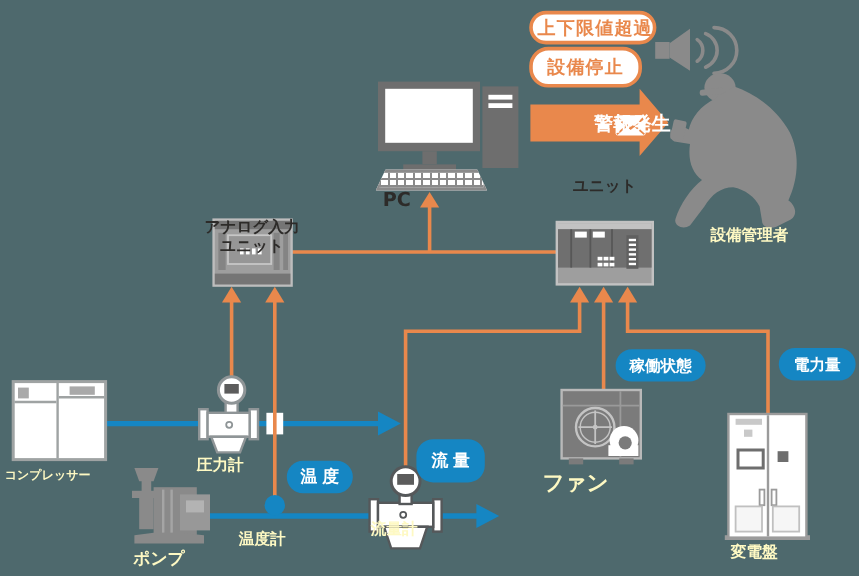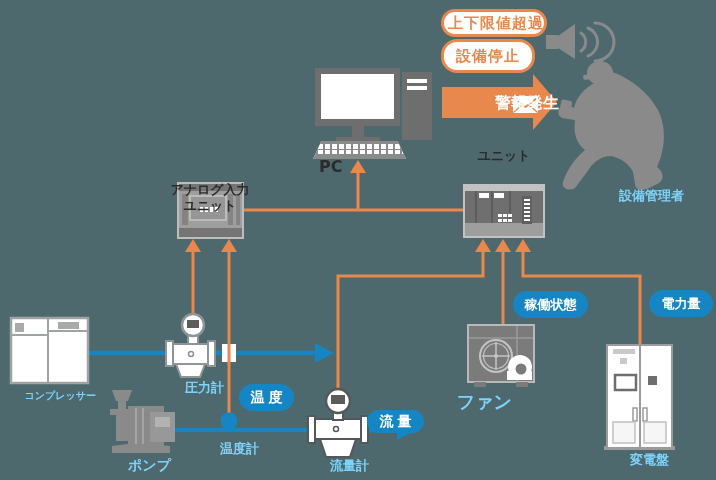--- a/index.html
+++ b/index.html
@@ -13,21 +13,21 @@
          color:#E9884C;font-weight:bold;font-size:15px;display:flex;align-items:center;
          justify-content:center;letter-spacing:1px;box-sizing:border-box;}
 
   
   .bpill{position:absolute;background:#1586C3;border-radius:14px;color:#FFFFFF;
          font-weight:bold;font-size:13px;display:flex;align-items:center;justify-content:center;
          box-sizing:border-box;}
   .bpill.sp{letter-spacing:4px;text-indent:4px;font-size:14px;}
 
   
-  .dlabel{position:absolute;color:#7dd3fc;font-weight:bold;font-size:13px;text-align:right;}
+  .dlabel{position:absolute;color:#fef9c3;font-weight:bold;font-size:13px;text-align:left;}
   .ulabel{position:absolute;color:#2D2B29;font-weight:bold;font-size:13px;line-height:16px;
           text-align:center;}
   .pclabel{position:absolute;color:#2D2B29;font-weight:bold;font-size:16px;}
 
   
   .alarmtext{position:absolute;color:#FFFFFF;font-weight:bold;font-size:16px;letter-spacing:0px;margin-left:45px;}
 
   
   .keyboard{position:absolute;left:313px;top:141px;width:93px;height:18px;
             background:
@@ -255,33 +255,33 @@
   <div class="ulabel" style="left:456px;top:148px;width:96px;">
     <div>ユニット</div>
   </div>
 
   <div class="pclabel" style="left:319px;top:157px;">PC</div>
   <div class="dlabel" style="left:592px;top:187px;width:92px;">設備管理者</div>
 
   <div class="bpill sp" style="left:239px;top:384px;width:55px;height:27px;">
     <span>温度</span>
   </div>
-  <div class="bpill sp" style="left:367px;top:366px;width:57px;height:23px;margin-top:44px;">
+  <div class="bpill sp" style="left:347px;top:366px;width:57px;height:36px;">
     <span>流量</span>
   </div>
   <div class="bpill" style="left:649px;top:290px;width:64px;height:27px;">
     <span>電力量</span>
   </div>
   <div class="bpill" style="left:513px;top:291px;width:75px;height:27px;">
     <span>稼働状態</span>
   </div>
 
   <div class="dlabel" style="left:4px;top:389px;width:92px;font-size:10px;">コンプレッサー</div>
   <div class="dlabel" style="left:164px;top:379px;width:60px;">圧力計</div>
   <div class="dlabel" style="left:199px;top:440px;width:60px;">温度計</div>
   <div class="dlabel" style="left:111px;top:457px;width:60px;font-size:14px;">ポンプ</div>
-  <div class="dlabel" style="left:309px;top:457px;width:60px;">流量計</div>
+  <div class="dlabel" style="left:309px;top:432px;width:60px;">流量計</div>
   <div class="dlabel" style="left:452px;top:390px;width:60px;font-size:18px;">ファン</div>
   <div class="dlabel" style="left:609px;top:451px;width:60px;">変電盤</div>
 
   <div class="keyboard"></div>
 
 </div>
 
 </body></html>

